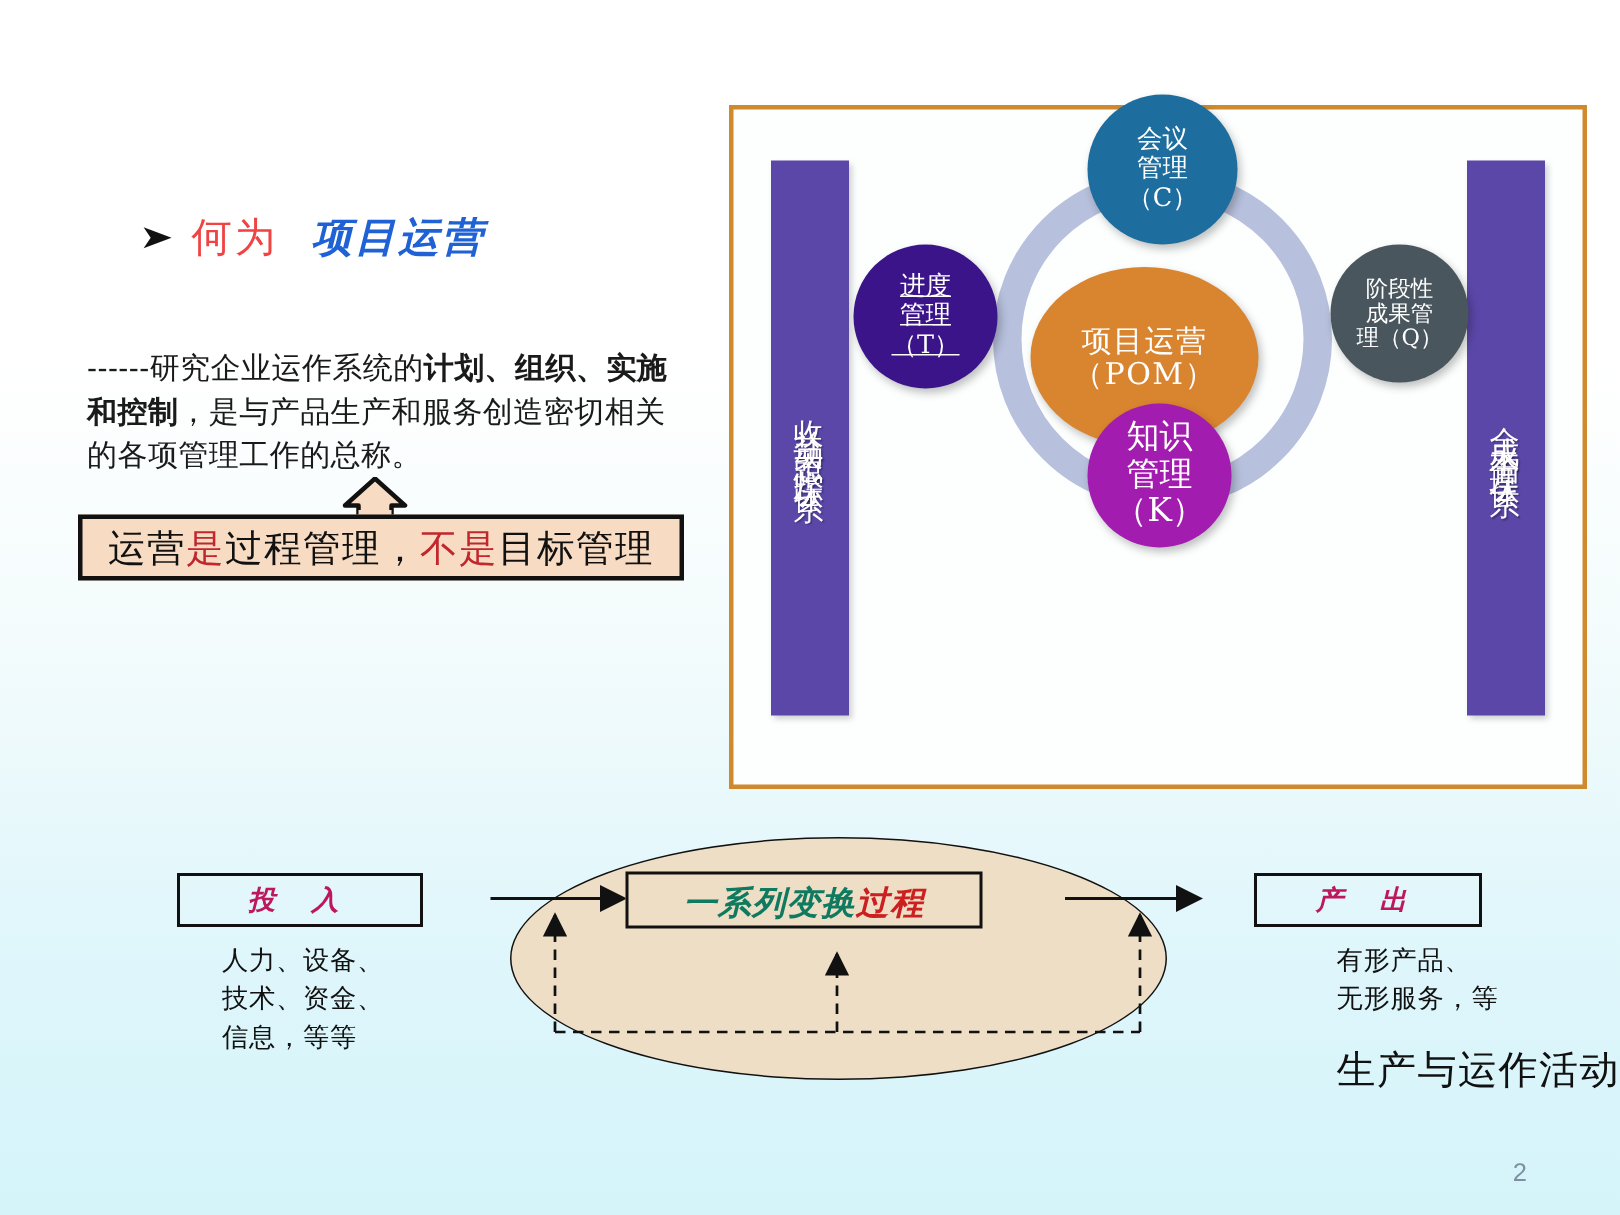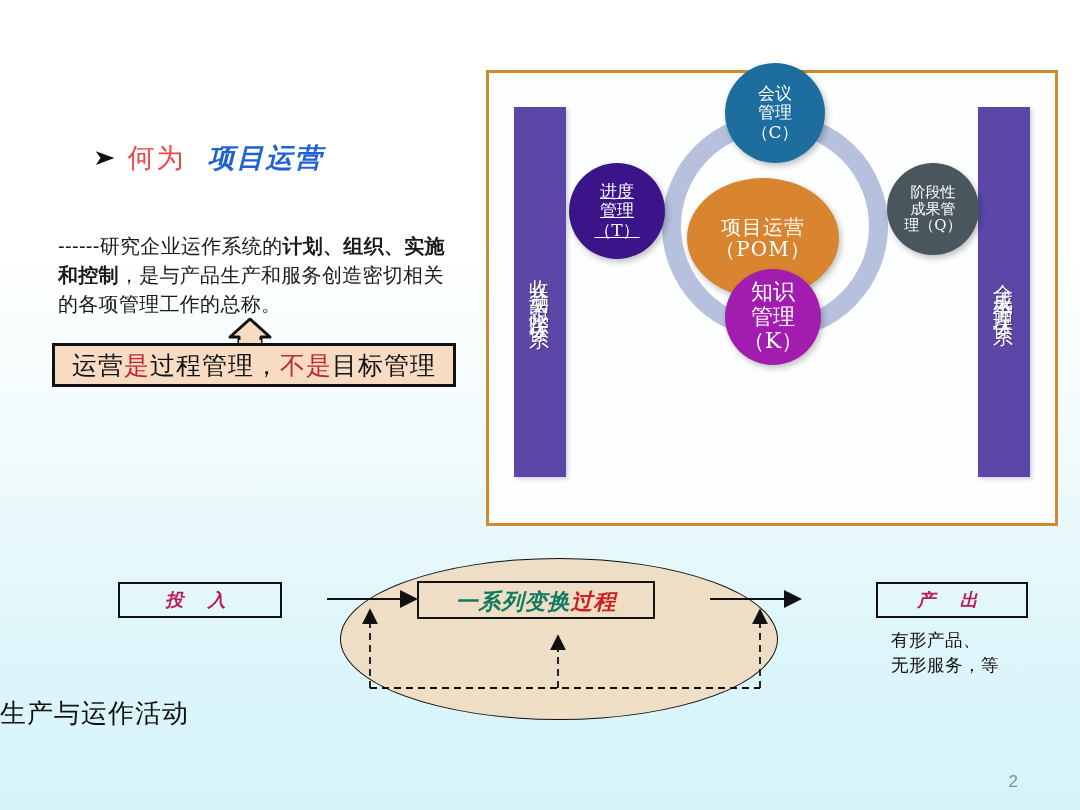--- a/index.html
+++ b/index.html
@@ -105,21 +105,21 @@
   .node span{display:block;}
 
   
   #flow{position:absolute;left:0;top:548px;width:1080px;height:220px;}
 
   .flow-box{
     position:absolute;border:2px solid #111;background:transparent;
     display:flex;align-items:center;justify-content:center;
   }
   #box-input{left:118px;top:34px;width:160px;height:32px;}
-  #box-output{left:876px;top:34px;width:148px;height:32px;}
+  #box-output{left:836px;top:34px;width:148px;height:32px;}
   .flow-box span{
     font-family:"DejaVu Serif","Liberation Serif",serif;
     font-style:italic;font-weight:bold;font-size:18px;
     color:#be185d;letter-spacing:9px;
   }
 
   .flow-sub{
     position:absolute;font-size:17.5px;line-height:1.45;color:#111;
     letter-spacing:.5px;
   }
@@ -137,21 +137,21 @@
   }
   #proc-box span{
     font-family:"DejaVu Serif","Liberation Serif",serif;
     font-style:italic;font-weight:bold;font-size:22px;letter-spacing:1px;
     white-space:nowrap;
   }
   #proc-box .p1{color:#0f7a5f;}
   #proc-box .p2{color:#cc1f1f;}
 
   #activity-label{
-    position:absolute;left:0;right:0;top:148px;text-align:left;
+    position:absolute;left:0;right:0;top:148px;text-align:right;
     font-size:26px;color:#111;letter-spacing:1px;
     font-family:"DejaVu Sans","Liberation Sans",sans-serif;
   }
 
   #flow-svg{position:absolute;left:0;top:0;width:1080px;height:220px;}
 
   #page-number{
     position:absolute;right:62px;bottom:18px;
     font-size:17px;color:#7d8fa0;
   }
@@ -253,20 +253,23 @@
       <path d="M370,140 L370,62" stroke="#111" stroke-width="1.8" stroke-dasharray="7,5" fill="none" marker-end="url(#ahd)"></path>
       <path d="M760,140 L760,62" stroke="#111" stroke-width="1.8" stroke-dasharray="7,5" fill="none" marker-end="url(#ahd)"></path>
       <path d="M558,140 L558,88" stroke="#111" stroke-width="1.8" stroke-dasharray="7,5" fill="none" marker-end="url(#ahd)"></path>
       <line x1="370" y1="140" x2="760" y2="140" stroke="#111" stroke-width="1.8" stroke-dasharray="7,5"></line>
     </svg>
 
     <div class="flow-box" id="box-input">
       <span>投 入</span>
     </div>
 
+    <div class="flow-sub" id="sub-input" style="white-space:pre-line">人力、设备、
+技术、资金、
+信息，等等</div>
 
     <div id="proc-box">
       <span><span class="p1">一系列变换</span><span class="p2">过程</span></span>
     </div>
 
     <div id="activity-label">生产与运作活动</div>
 
     <div class="flow-box" id="box-output">
       <span>产 出</span>
     </div>

